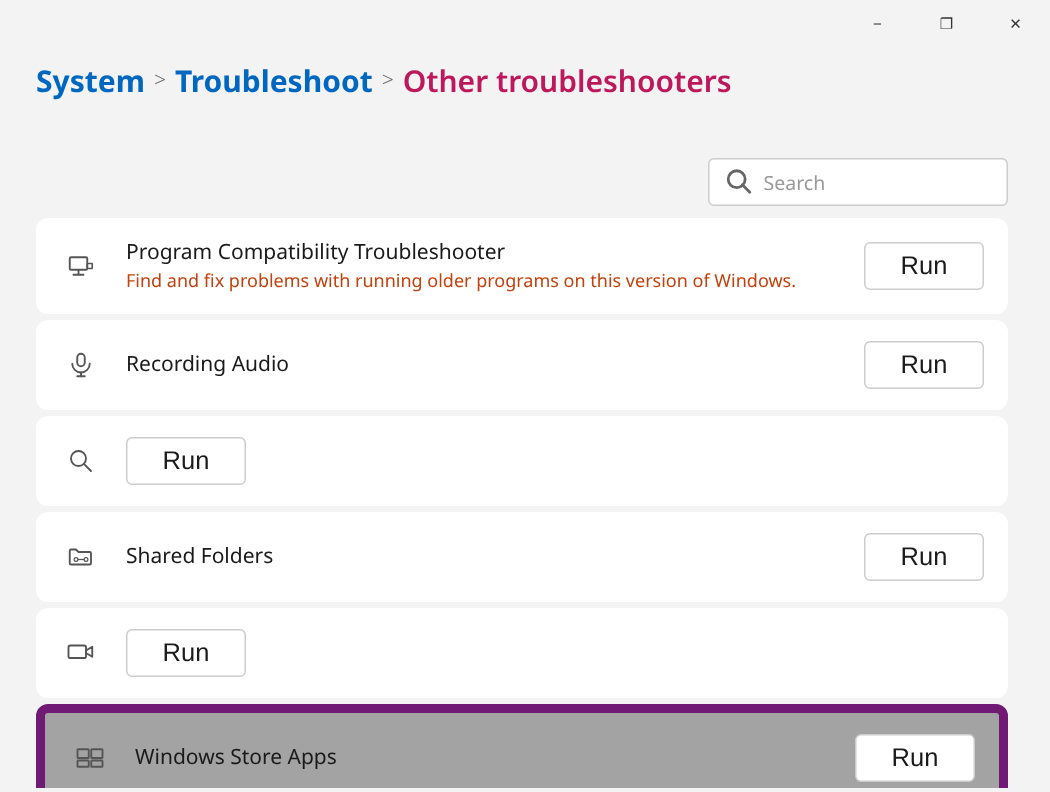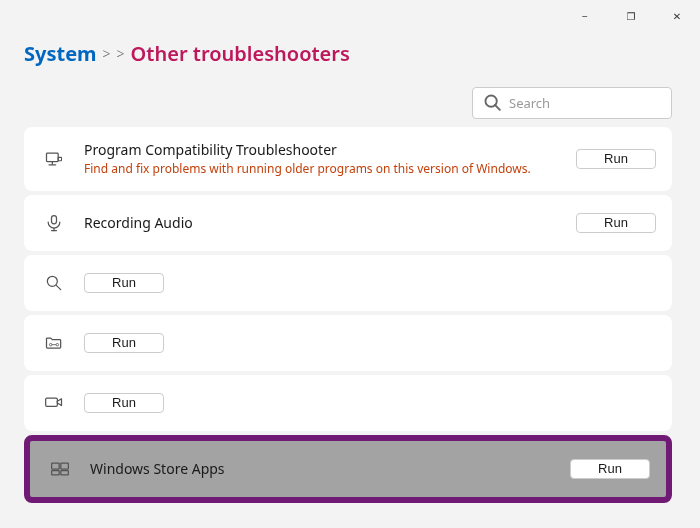--- a/index.html
+++ b/index.html
@@ -89,20 +89,21 @@
       color: #be185d;
       font-weight: 600;
       font-size: 20px;
     }
 
     .scroll-area {
       overflow-y: auto;
       overflow-x: hidden;
       height: calc(100% - 60px);
       padding-right: 4px;
+      margin-top: 18px;
     }
 
     .scroll-area::-webkit-scrollbar {
       width: 6px;
     }
 
     .scroll-area::-webkit-scrollbar-track {
       background: transparent;
     }
 
@@ -175,26 +176,26 @@
 
     .item-description {
       font-size: 12px;
       color: #c2410c;
       margin-top: 2px;
       line-height: 1.3;
     }
 
     .run-btn {
       min-width: 80px;
-      height: 20px;
+      height: 32px;
       border: 1px solid #ccc;
       border-radius: 4px;
       background: white;
       cursor: pointer;
-      font-size: 13px;
+      font-size: 17px;
       color: #1a1a1a;
       padding: 0 16px;
       flex-shrink: 0;
     }
 
     
     svg {
       width: 20px;
       height: 20px;
     }
@@ -210,20 +211,21 @@
       <button class="title-bar-btn">❐</button>
       <button class="title-bar-btn close">✕</button>
     </div>
   </div>
 
   <div class="content-area">
 
     <div class="breadcrumb">
       <span class="breadcrumb-item">System</span>
       <span class="breadcrumb-separator">&gt;</span>
+      <span class="breadcrumb-item">Troubleshoot</span>
       <span class="breadcrumb-separator">&gt;</span>
       <span class="breadcrumb-current">Other troubleshooters</span>
     </div>
 
     <div class="scroll-area">
 
       <div class="search-bar-placeholder">
         <div class="search-box">
           <svg viewBox="0 0 16 16" fill="none" xmlns="http://www.w3.org/2000/svg">
             <circle cx="6.5" cy="6.5" r="4.5" stroke="#666" stroke-width="1.5"></circle>
@@ -278,20 +280,23 @@
 
         <div class="troubleshooter-item">
           <div class="item-icon">
             <svg viewBox="0 0 24 24" fill="none" xmlns="http://www.w3.org/2000/svg">
               <path d="M3 7a1 1 0 011-1h4l2 2h9a1 1 0 011 1v8a1 1 0 01-1 1H4a1 1 0 01-1-1V7z" stroke="#555" stroke-width="1.5"></path>
               <circle cx="8" cy="14" r="1.5" stroke="#555" stroke-width="1"></circle>
               <circle cx="16" cy="14" r="1.5" stroke="#555" stroke-width="1"></circle>
               <line x1="9.5" y1="14" x2="14.5" y2="14" stroke="#555" stroke-width="1"></line>
             </svg>
           </div>
+          <div class="item-content">
+            <div class="item-title">Shared Folders</div>
+          </div>
           <button class="run-btn">Run</button>
         </div>
 
         <div class="troubleshooter-item">
           <div class="item-icon">
             <svg viewBox="0 0 24 24" fill="none" xmlns="http://www.w3.org/2000/svg">
               <rect x="2" y="6" width="14" height="10" rx="1.5" stroke="#555" stroke-width="1.5"></rect>
               <path d="M16 10l5-3v8l-5-3v-2z" stroke="#555" stroke-width="1.5" stroke-linejoin="round"></path>
             </svg>
           </div>

